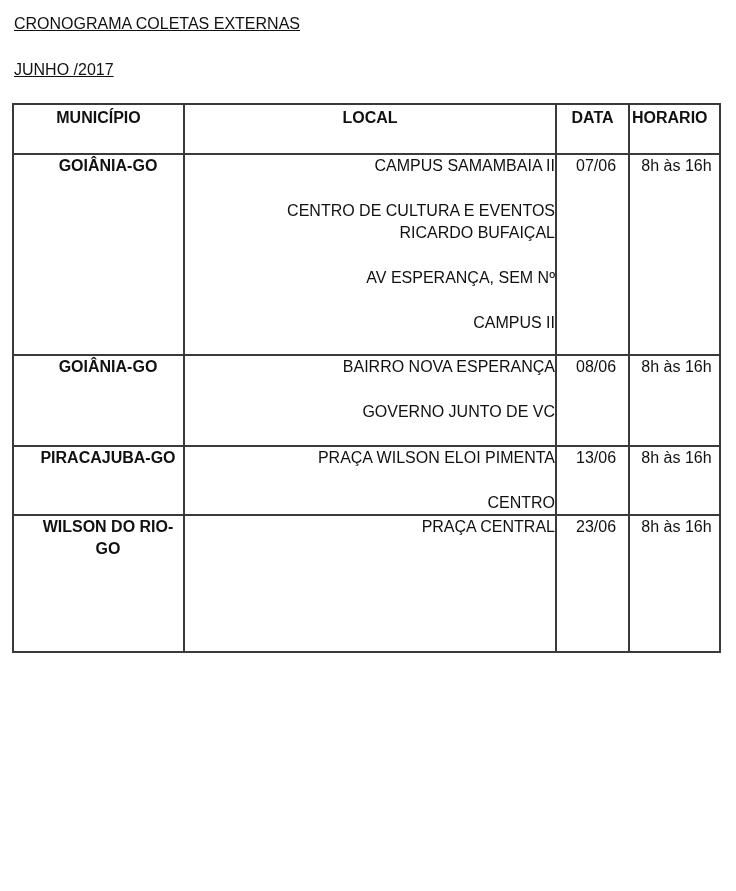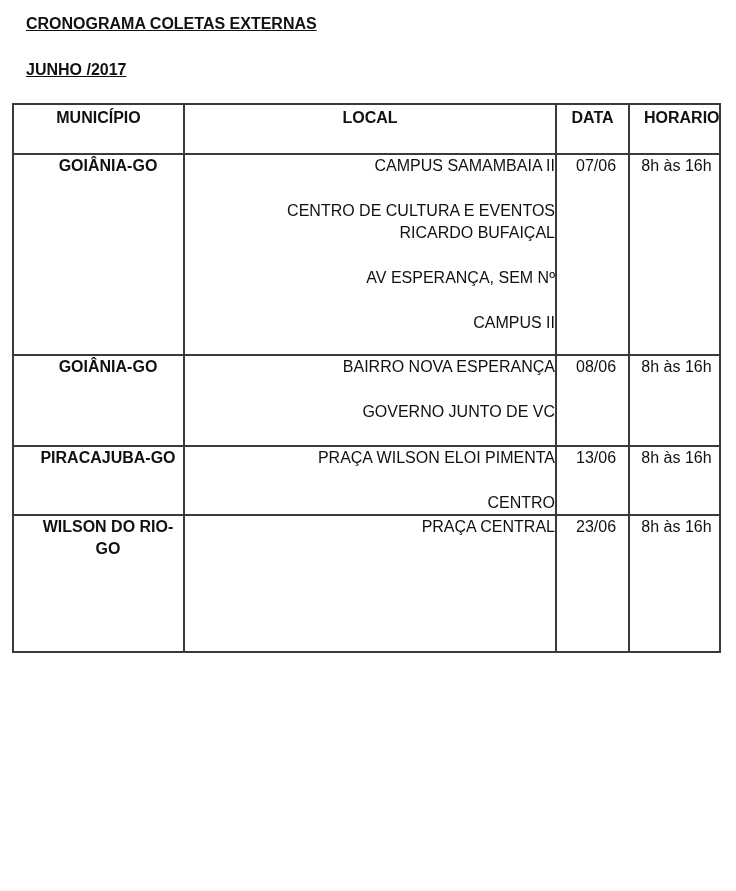--- a/index.html
+++ b/index.html
@@ -1,26 +1,26 @@
 <!DOCTYPE html>
 <html><head>
 <meta charset="utf-8">
 <style>
   html, body { margin:0; padding:0; background:#ffffff; }
   body { width:736px; height:891px; position:relative; overflow:hidden;
          font-family:"Liberation Sans", sans-serif; color:#111; }
-  .title { position:absolute; left:26px; font-weight:bold; font-size:16px;
+  .title { position:absolute; left:14px; font-weight:normal; font-size:16px;
            text-decoration:underline; letter-spacing:0; }
   #t1 { top:15px; }
   #t2 { top:61px; }
   table { position:absolute; left:12px; top:103px; border-collapse:collapse;
           table-layout:fixed; width:707px; }
   td, th { border:2px solid #3a3a3a; vertical-align:top; padding:0; font-size:16px; }
   th { font-weight:bold; text-align:center; height:44px; padding-top:4px; }
-  th.hor { text-align:left; padding-left:14px; }
+  th.hor { text-align:left; padding-left:2px; }
   td { text-align:center; line-height:22px; padding-top:0px;padding-left:19px; }
   td.mun { font-weight:bold; }
   td .line { display:block;text-align:right; }
   td .gap { display:block; height:23px; }
   td.date { text-align:right; padding-right:12px; }
   td.hor { text-align:center; padding-left:4px; }
 </style>
 </head>
 <body>
 

